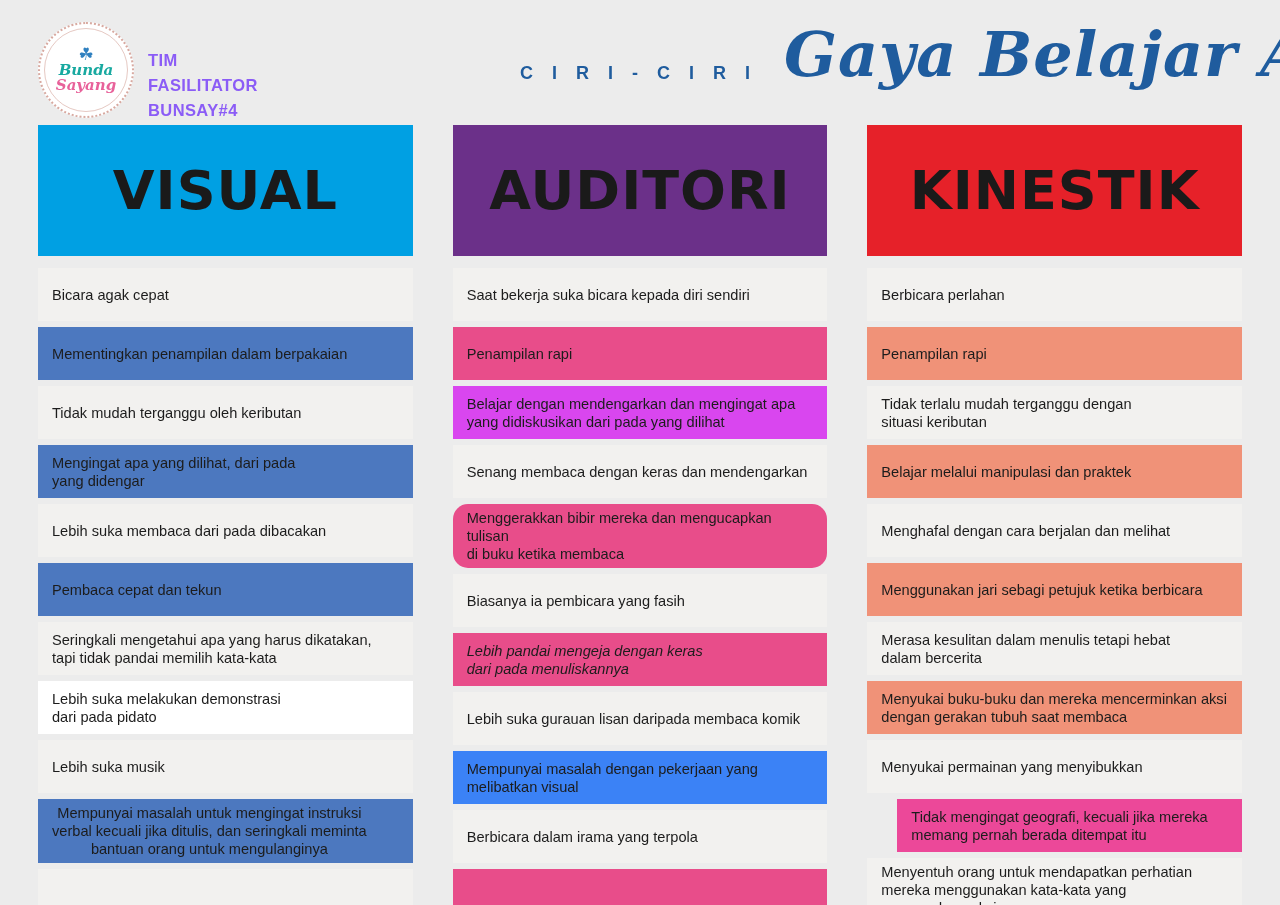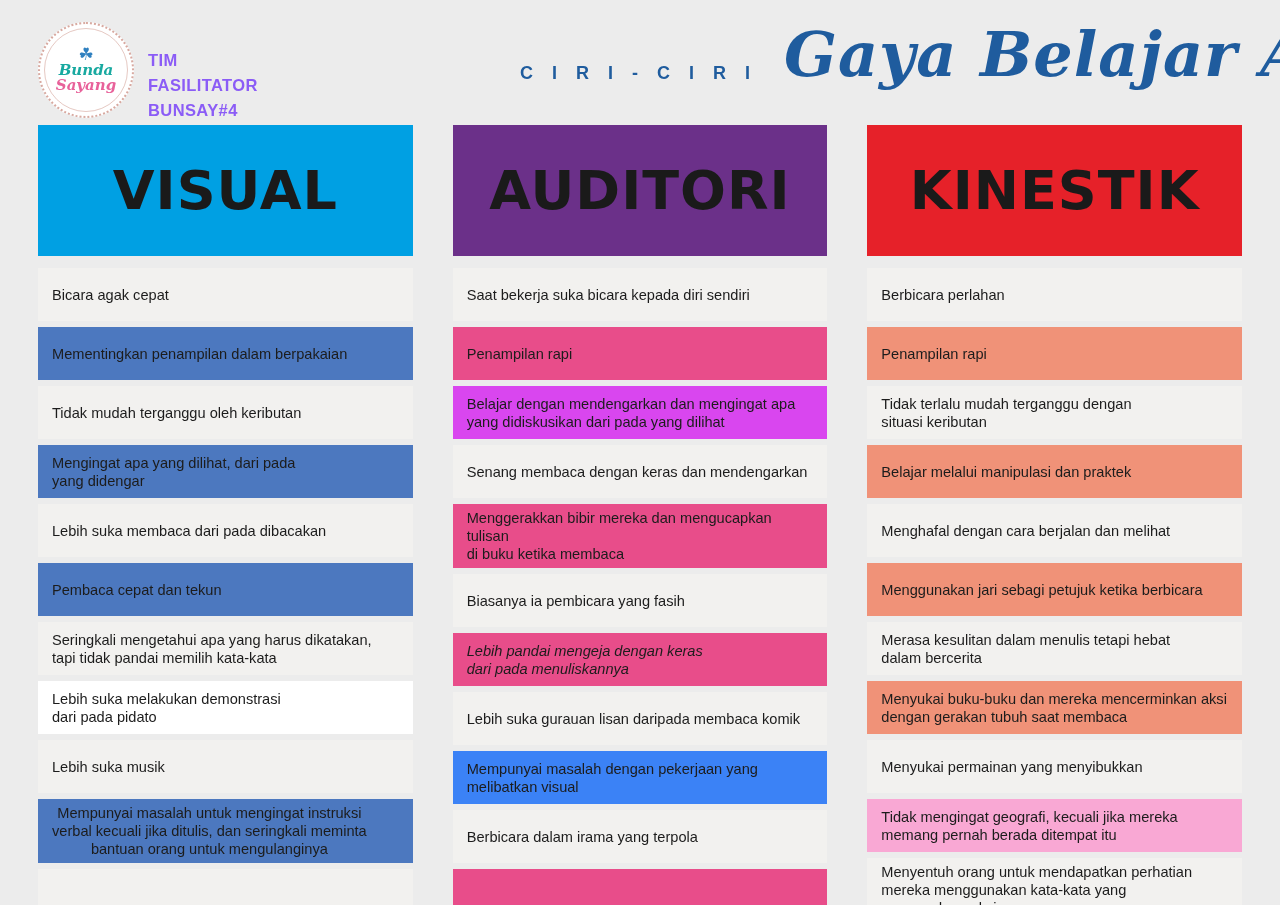--- a/index.html
+++ b/index.html
@@ -212,21 +212,21 @@
           <div class="row" style="background: rgb(232, 77, 138);">
             <span class="row-text">Penampilan rapi</span>
           </div>
           <div class="row" style="background: #d946ef;">
             <span class="row-text">Belajar dengan mendengarkan dan mengingat apa
 yang didiskusikan dari pada yang dilihat</span>
           </div>
           <div class="row light">
             <span class="row-text">Senang membaca dengan keras dan mendengarkan</span>
           </div>
-          <div class="row" style="background: rgb(232, 77, 138);">
+          <div class="row" style="background: rgb(232, 77, 138); border-radius: 15px;">
             <span class="row-text">Menggerakkan bibir mereka dan mengucapkan tulisan
 di buku ketika membaca</span>
           </div>
           <div class="row light">
             <span class="row-text">Biasanya ia pembicara yang fasih</span>
           </div>
           <div class="row" style="background: rgb(232, 77, 138); font-style: italic;">
             <span class="row-text">Lebih pandai mengeja dengan keras
 dari pada menuliskannya</span>
           </div>
@@ -271,21 +271,21 @@
             <span class="row-text">Merasa kesulitan dalam menulis tetapi hebat
 dalam bercerita</span>
           </div>
           <div class="row" style="background: rgb(240, 146, 120);">
             <span class="row-text">Menyukai buku-buku dan mereka mencerminkan aksi
 dengan gerakan tubuh saat membaca</span>
           </div>
           <div class="row light">
             <span class="row-text">Menyukai permainan yang menyibukkan</span>
           </div>
-          <div class="row" style="background: #f9a8d4;">
+          <div class="row" style="background: #ec4899; margin-left: 30px;">
             <span class="row-text">Tidak mengingat geografi, kecuali jika mereka
 memang pernah berada ditempat itu</span>
           </div>
           <div class="row light">
             <span class="row-text">Menyentuh orang untuk mendapatkan perhatian
 mereka menggunakan kata-kata yang
 mengandung aksi</span>
           </div>
           <div class="row empty" style="background: rgb(240, 146, 120);">
             <span class="row-text"></span>

